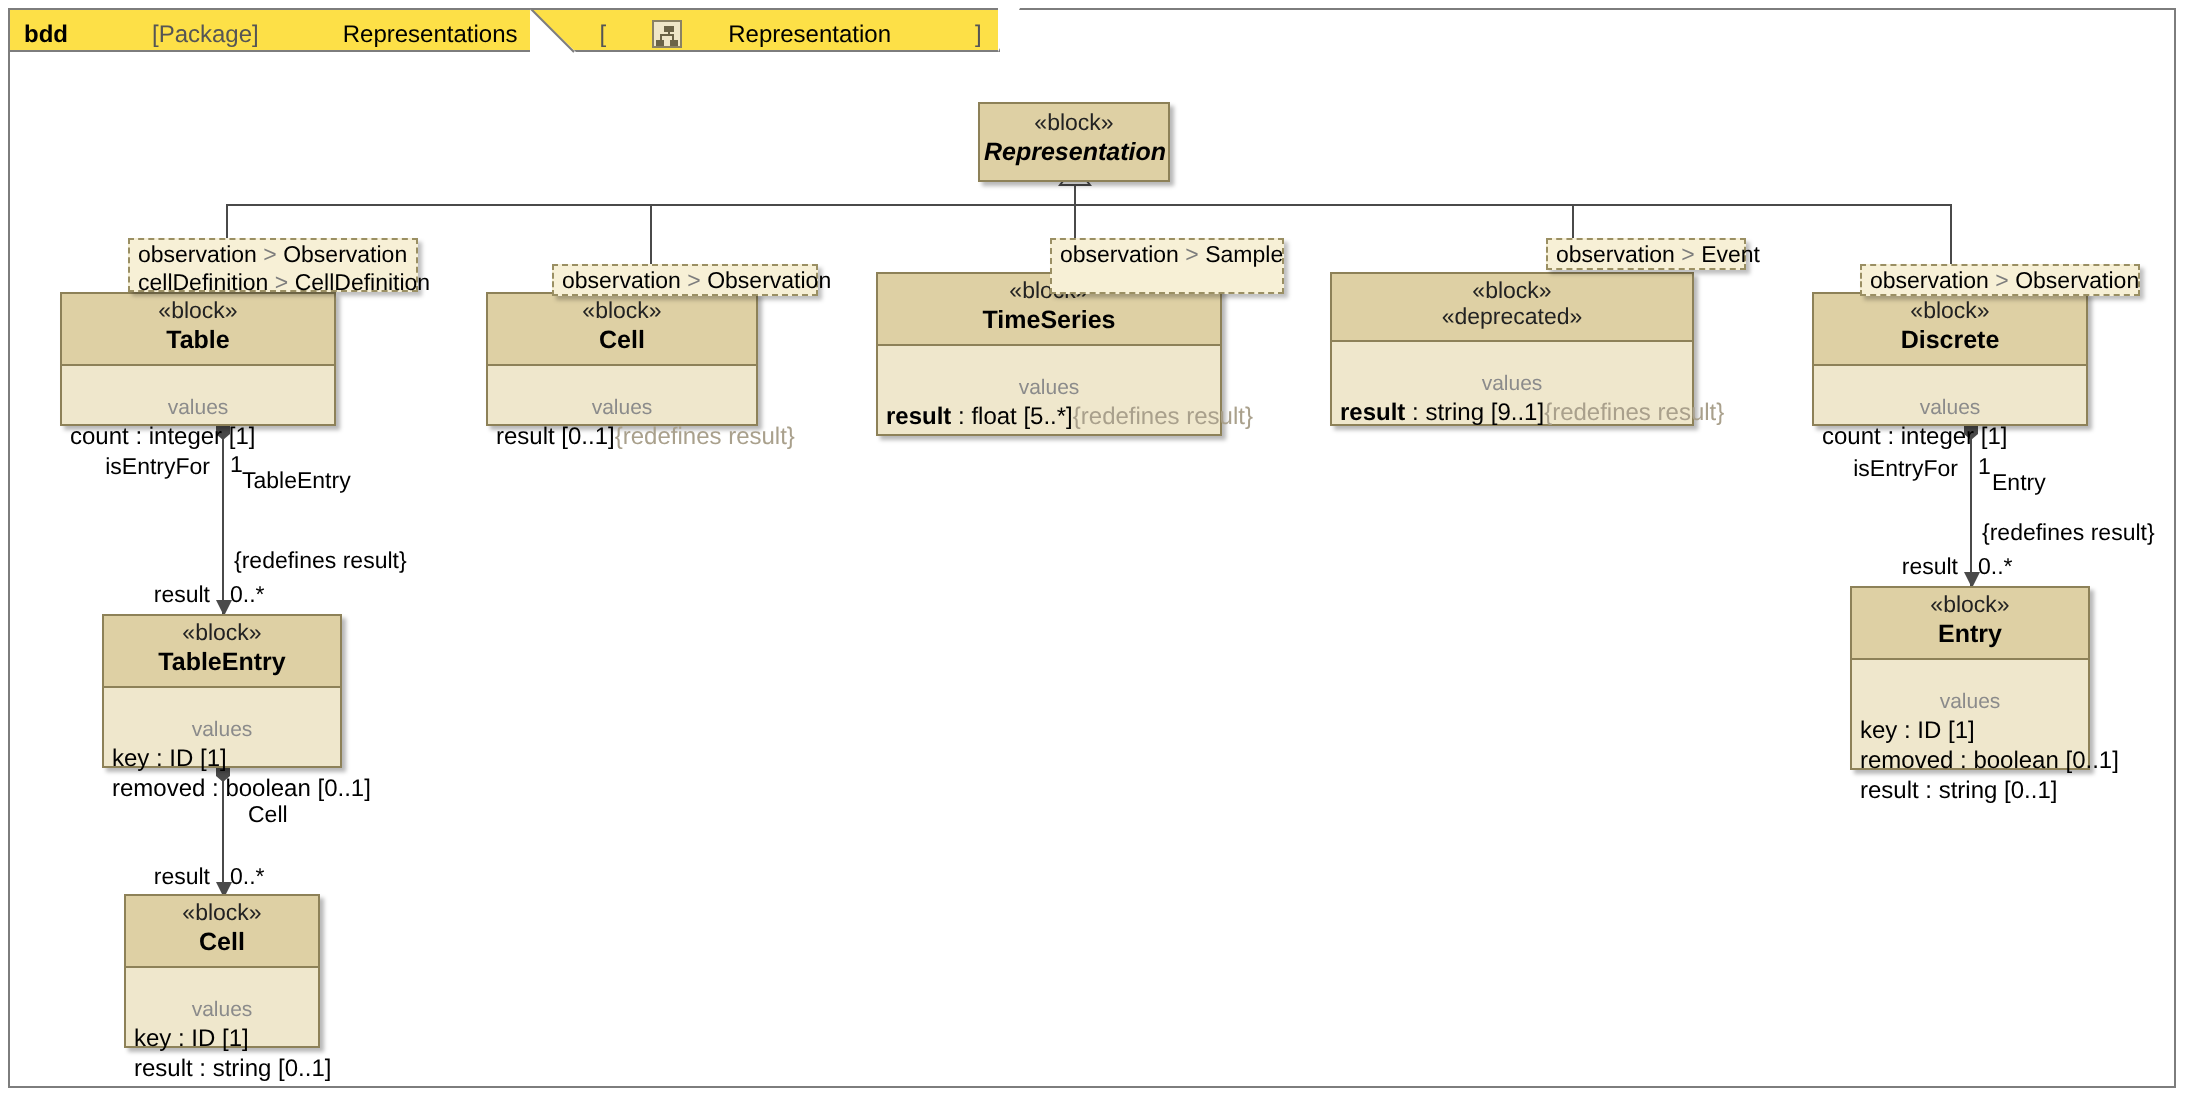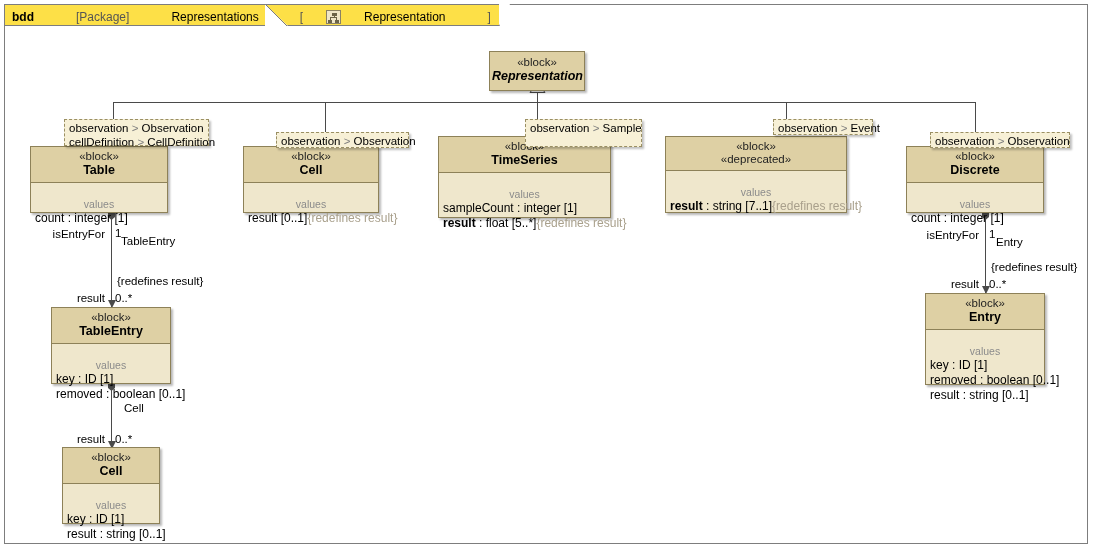--- a/index.html
+++ b/index.html
@@ -143,36 +143,35 @@
     <div><span>observation</span> <span class="gt">&gt;</span> <span>Observation</span></div>
   </div>
 
   <div class="block" style="left:438px;top:136px;width:173px;height:82px;">
     <div class="bhead">
       <div class="stereo">«block»</div>
       <div class="bname">TimeSeries</div>
     </div>
     <div class="compart">
       <div class="clabel">values</div>
-      <div class="attr"><span>sampleCount : integer [1]</span></div>
       <div class="attr"><b>result</b><span> : float [5..*]</span><span class="red">{redefines result}</span></div>
     </div>
   </div>
   <div class="note" style="left:525px;top:119px;width:117px;height:28px;">
     <div><span>observation</span> <span class="gt">&gt;</span> <span>Sample</span></div>
   </div>
 
   <div class="block" style="left:665px;top:136px;width:182px;height:77px;">
     <div class="bhead">
       <div class="stereo">«block»</div>
       <div class="stereo">«deprecated»</div>
     </div>
     <div class="compart">
       <div class="clabel">values</div>
-      <div class="attr"><b>result</b><span> : string [7..1]</span><span class="red">{redefines result}</span></div>
+      <div class="attr"><b>result</b><span> : string [9..1]</span><span class="red">{redefines result}</span></div>
     </div>
   </div>
   <div class="note" style="left:773px;top:119px;width:100px;height:16px;">
     <div><span>observation</span> <span class="gt">&gt;</span> <span>Event</span></div>
   </div>
 
   <div class="block" style="left:906px;top:146px;width:138px;height:67px;">
     <div class="bhead">
       <div class="stereo">«block»</div>
       <div class="bname">Discrete</div>

